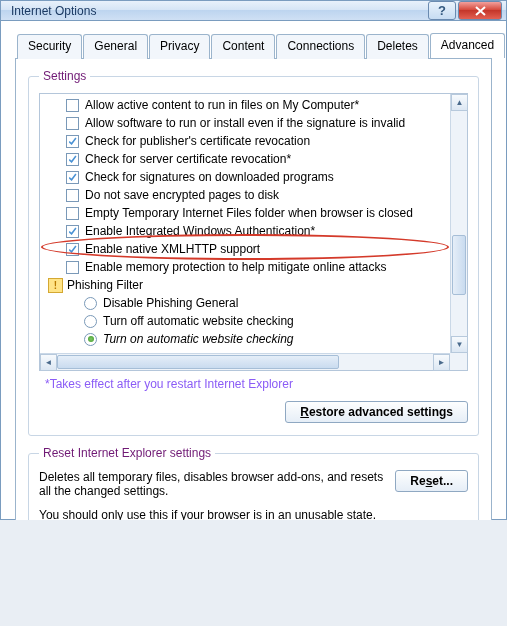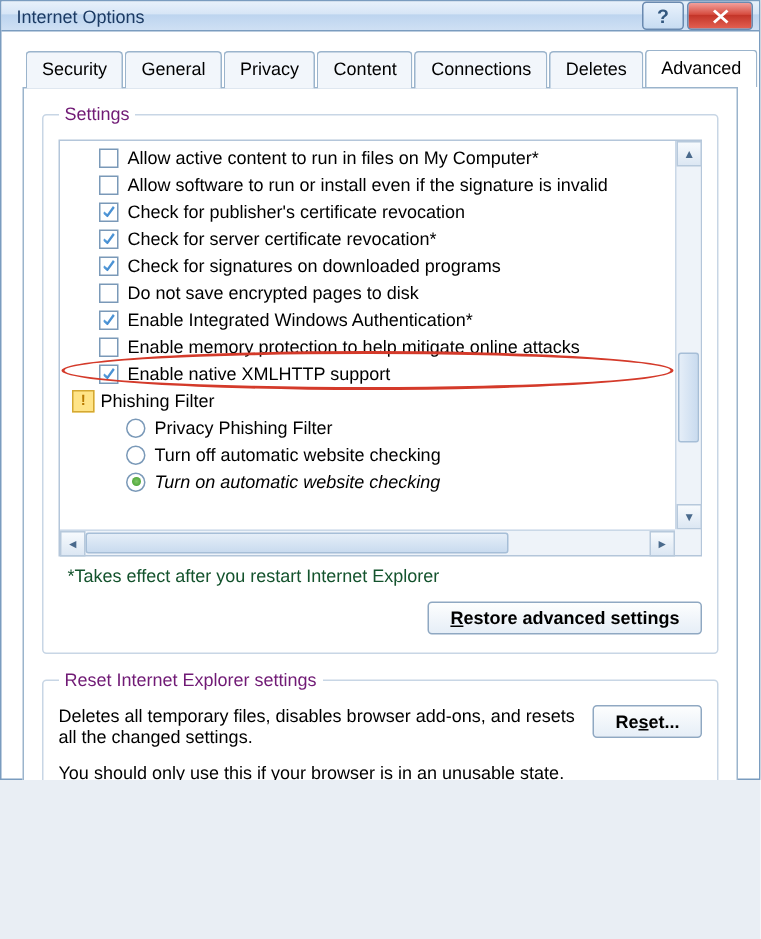--- a/index.html
+++ b/index.html
@@ -26,21 +26,21 @@
 .rb.sel::after { content: ""; width: 6px; height: 6px; border-radius: 50%; background: radial-gradient(#7fc766,#3f9a2b); }
 .grp { display: flex; align-items: center; height: 18px; margin-left: -18px; }
 .grpicon { width: 15px; height: 15px; background: #ffe487; border: 1px solid #d4a832; margin-right: 4px; display: flex; align-items: center; justify-content: center; color: #b97a00; font-size: 10px; font-weight: bold; }
 .hscroll { position: absolute; left: 0; right: 17px; bottom: 0; height: 17px; background: #eef3f9; border-top: 1px solid #cad8e7; display: flex; }
 .vscroll { position: absolute; right: 0; top: 0; bottom: 17px; width: 17px; background: #eef3f9; border-left: 1px solid #cad8e7; display: flex; flex-direction: column; }
 .sarrow { width: 17px; height: 17px; background: linear-gradient(#f7fafd,#dce7f3); border: 1px solid #b7c9dc; display: flex; align-items: center; justify-content: center; color: #4a6a8c; font-size: 8px; cursor: pointer; flex-shrink: 0; }
 .strack { flex: 1; position: relative; }
 .vthumb { position: absolute; left: 1px; right: 1px; background: linear-gradient(90deg,#e5eef8,#c9dbef); border: 1px solid #a6bed7; border-radius: 2px; }
 .hthumb { position: absolute; top: 1px; bottom: 1px; background: linear-gradient(#e5eef8,#c9dbef); border: 1px solid #a6bed7; border-radius: 2px; }
 .corner { position: absolute; right: 0; bottom: 0; width: 17px; height: 17px; background: #eef3f9; }
-.note { margin: 6px 0 10px 6px; color: #14532d; }
+.note { margin: 6px 0 10px 6px; color: #8b5cf6; }
 .btn { padding: 3px 14px; border: 1px solid #8fa8c2; background: linear-gradient(#fdfefe,#e6eef7); border-radius: 3px; cursor: pointer; font-weight: bold; }
 .btn.disabled { color: #9a9a9a; }
 .btn.primary { border-color: #4f8bd0; box-shadow: 0 0 0 1px #a7cef7 inset; }
 .btnrow { display: flex; justify-content: flex-end; }
 .flexline { display: flex; align-items: flex-start; }
 .flexline .txt { flex: 1; }
 .footer { display: flex; justify-content: flex-start; gap: 8px; padding: 10px 14px 14px; }
 u.key { text-decoration: underline; }
 .circle { position: absolute; border: 2px solid #d43a2a; border-radius: 50%; pointer-events: none; }
 </style>
@@ -90,38 +90,42 @@
               </div>
               <div class="row">
                 <span class="cb checked"></span>
                 <span>Check for signatures on downloaded programs</span>
               </div>
               <div class="row">
                 <span class="cb"></span>
                 <span>Do not save encrypted pages to disk</span>
               </div>
               <div class="row">
+                <span class="cb"></span>
+                <span>Empty Temporary Internet Files folder when browser is closed</span>
+              </div>
+              <div class="row">
                 <span class="cb checked"></span>
                 <span>Enable Integrated Windows Authentication*</span>
               </div>
               <div class="row">
+                <span class="cb checked"></span>
+                <span>Enable native XMLHTTP support</span>
+              </div>
+              <div class="row">
                 <span class="cb"></span>
                 <span>Enable memory protection to help mitigate online attacks</span>
-              </div>
-              <div class="row">
-                <span class="cb checked"></span>
-                <span>Enable native XMLHTTP support</span>
               </div>
               <div class="grp">
                 <span class="grpicon">!</span>
                 <span>Phishing Filter</span>
               </div>
               <div class="row" style="margin-left: 18px;">
                 <span class="rb"></span>
-                <span>Privacy Phishing Filter</span>
+                <span>Disable Phishing General</span>
               </div>
               <div class="row" style="margin-left: 18px;">
                 <span class="rb"></span>
                 <span>Turn off automatic website checking</span>
               </div>
               <div class="row" style="margin-left: 18px; font-style: italic;">
                 <span class="rb sel"></span>
                 <span>Turn on automatic website checking</span>
               </div>
             </div>

